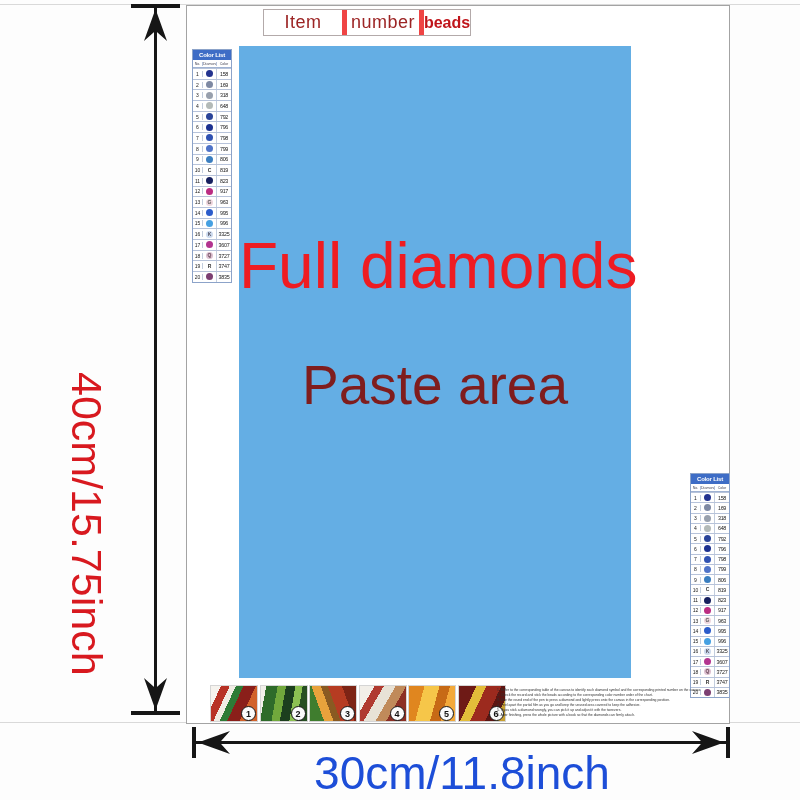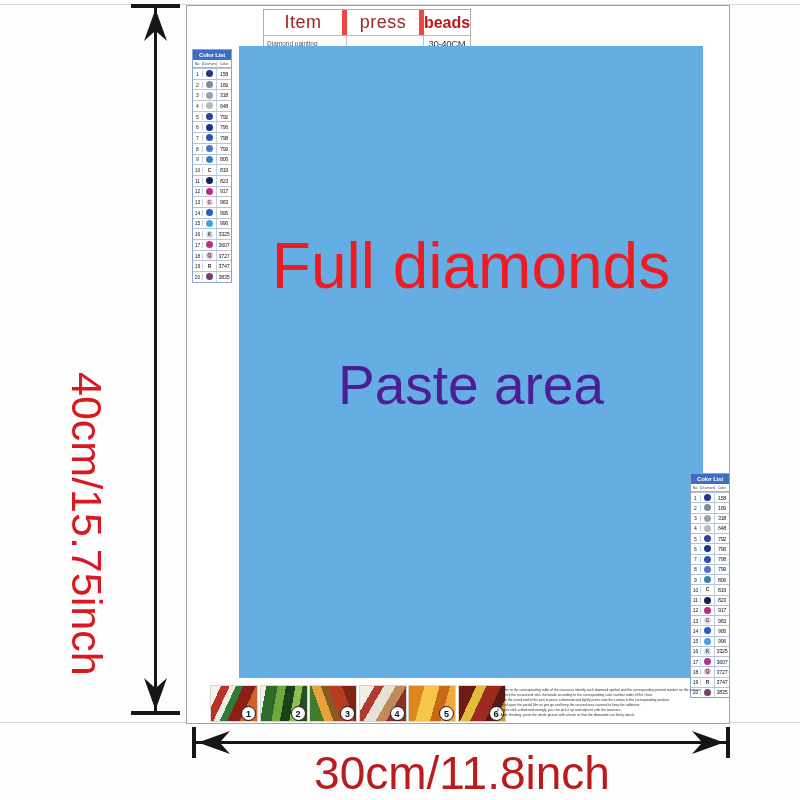--- a/index.html
+++ b/index.html
@@ -23,21 +23,21 @@
   .it-cell{display:flex;align-items:center;justify-content:center;overflow:hidden;}
   .it-head .it-cell{border-right:5px solid #ef4444;}
   .it-data .it-cell{border-right:1px solid #c9c0c0;}
   .it-row .it-cell:last-child{border-right:none;}
   .h-item,.h-number{font-size:18px;color:#9c2424;letter-spacing:.5px;}
   .h-size{font-size:16px;font-weight:bold;color:#c0151b;}
   .d-name{font-size:6.5px;color:#555;justify-content:flex-start;padding-left:3px;}
   .d-size{font-size:9.5px;color:#333;letter-spacing:-.3px;}
 
   
-  .paste{position:absolute;left:52px;top:40px;width:464px;height:632px;text-decoration:underline;}
+  .paste{position:absolute;left:52px;top:40px;width:392px;height:632px;text-decoration:underline;}
   .paste-line{position:absolute;left:0;width:100%;text-align:center;white-space:nowrap;}
   .paste-line.l1{top:183px;font-size:64px;}
   .paste-line.l2{top:307px;font-size:55px;}
 
   
   .colorlist{position:absolute;width:38px;background:#fff;border:1px solid #8ca3c9;}
   .colorlist.left{left:5px;top:43px;}
   .colorlist.right{left:503px;top:467px;}
   .cl-title{height:10px;line-height:10px;text-align:center;font-size:6px;
             font-weight:bold;color:#fff;background:#3e6dc6;letter-spacing:-.2px;}
@@ -98,33 +98,28 @@
 <div class="stage">
 
   <div class="backline top"></div>
   <div class="backline bottom"></div>
 
   <div class="canvas">
 
     <div class="item-table">
       <div class="it-row it-head">
         <div class="it-cell h-item">Item</div>
-        <div class="it-cell h-number">press</div>
+        <div class="it-cell h-number">number</div>
         <div class="it-cell h-size">beads</div>
       </div>
-      <div class="it-row it-data">
-        <div class="it-cell d-name">Diamond painting</div>
-        <div class="it-cell"></div>
-        <div class="it-cell d-size">30-40CM</div>
-      </div>
     </div>
 
     <div class="paste" id="paste-area" style="background: rgb(100, 174, 228);">
       <div class="paste-line l1" style="color: rgb(238, 28, 34);">Full diamonds</div>
-      <div class="paste-line l2" style="color: #4c1d95;">Paste area</div>
+      <div class="paste-line l2" style="color: #7f1d1d;">Paste area</div>
     </div>
 
     <div class="colorlist left">
       <div class="cl-title">Color List</div>
       <div class="cl-cols">
         <span class="cl-c1">No.</span>
         <span class="cl-c2">Diamond</span>
         <span class="cl-c3">Color</span>
       </div>
       <div class="cl-rows">
@@ -599,15 +594,15 @@
   <div class="ah down"></div>
   <div class="vlabel">
     <span style="color: rgb(216, 25, 31);">40cm/15.75inch</span>
   </div>
 
   <div class="hline"></div>
   <div class="hcap l"></div>
   <div class="hcap r"></div>
   <div class="ah left"></div>
   <div class="ah right"></div>
-  <div class="hlabel" style="color: #b91c1c;">30cm/11.8inch</div>
+  <div class="hlabel" style="color: #1d4ed8;">30cm/11.8inch</div>
 
 </div>
 
 </body></html>

